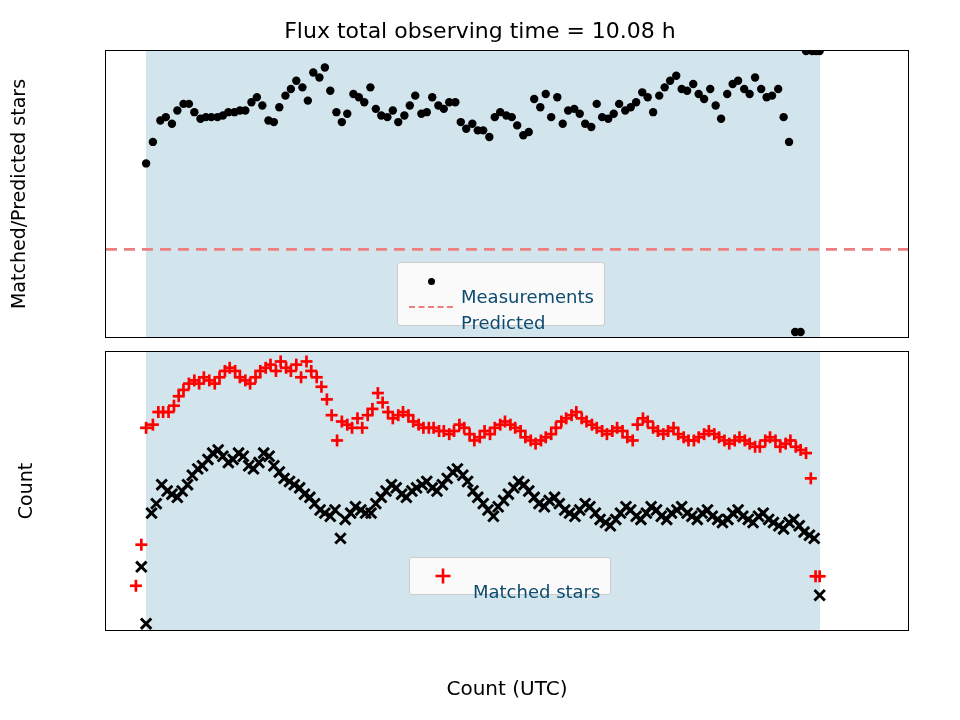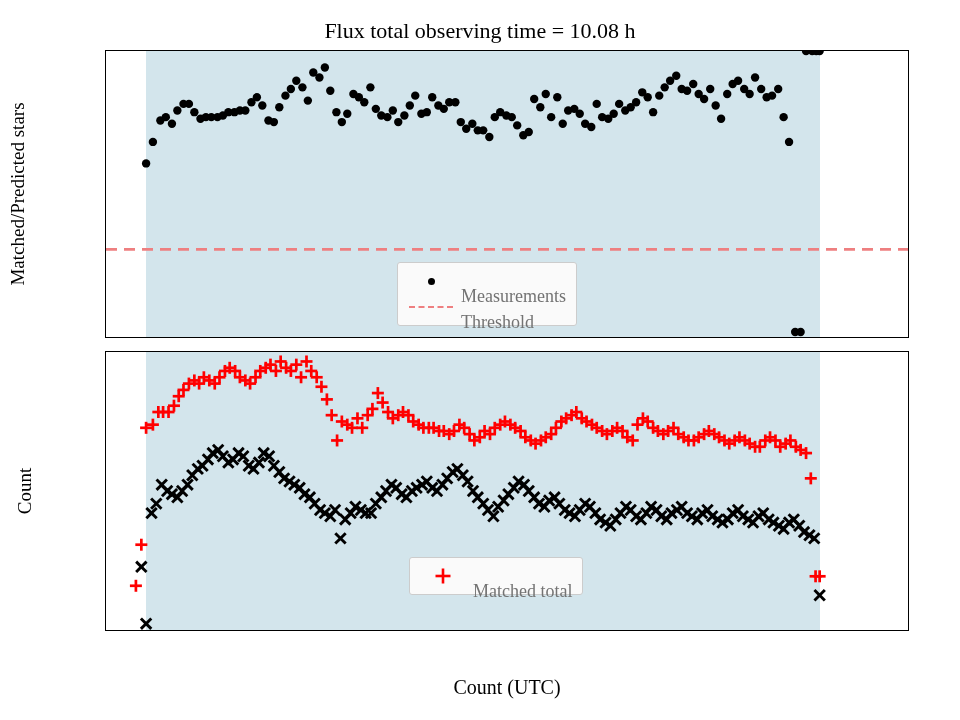--- a/index.html
+++ b/index.html
@@ -2,21 +2,21 @@
 <html><head>
 <meta charset="utf-8">
 <style>
   html,body{margin:0;padding:0;}
   body{
     width:960px;height:720px;
     background:#ffffff;
     font-family:"DejaVu Sans","Liberation Sans",sans-serif;
     overflow:hidden;
   }
-  #figure{position:relative;width:960px;height:720px;font-family:Liberation Serif, serif;}
+  #figure{position:relative;width:960px;height:720px;}
 
   .title{
     position:absolute;left:0;top:18px;width:960px;
     text-align:center;font-size:22px;color:#000;
   }
 
   .panel{position:absolute;border:1.6px solid #000;box-sizing:border-box;background:#fff;overflow:hidden;}
   #panel-top{left:105px;top:50px;width:804px;height:288px;}
   #panel-bottom{left:105px;top:351px;width:804px;height:280px;}
 
@@ -41,21 +41,21 @@
   }
 
   
   .legend{
     position:absolute;background:#fafafa;
     border:1px solid #cccccc;border-radius:3px;
     padding:5px 10px 5px 7px;
   }
   .legend-row{display:flex;align-items:center;height:26px;}
   .legend-key{width:52px;display:flex;align-items:center;justify-content:center;}
-  .legend-txt{font-size:18px;color:#737373;white-space:nowrap;padding-left:4px;margin-top:30px;}
+  .legend-txt{font-size:18px;color:#0c4a6e;white-space:nowrap;padding-left:4px;margin-top:30px;}
 
   .key-dot{width:7px;height:7px;border-radius:50%;background:#000;}
   .key-dash{width:44px;height:0;border-top:2.6px dashed #ee7f80;}
 
   #legend-top{left:397px;top:262px;}
   #legend-bottom{left:409px;top:557px;}
 </style>
 </head>
 <body>
 
@@ -218,21 +218,21 @@
     <div class="legend-row">
       <span class="legend-key">
         <span class="key-dot"></span>
       </span>
       <span class="legend-txt">Measurements</span>
     </div>
     <div class="legend-row">
       <span class="legend-key">
         <span class="key-dash"></span>
       </span>
-      <span class="legend-txt">Threshold</span>
+      <span class="legend-txt">Predicted</span>
     </div>
   </div>
 
   <div class="panel" id="panel-bottom">
     <div class="shade" id="shade-bottom" style="left: 5%; width: 83.9831%; background: rgb(211, 229, 236);"></div>
     <svg class="svg-layer" id="svg-bottom">
         <g>
           <line x1="29.905084745762686" x2="29.905084745762686" y1="227.77272727272728" y2="239.77272727272728" stroke="#ff0000" stroke-width="2.7"></line>
           <line x1="23.905084745762686" x2="35.905084745762686" y1="233.77272727272728" y2="233.77272727272728" stroke="#ff0000" stroke-width="2.7"></line>
           <line x1="35.34237288135591" x2="35.34237288135591" y1="186.70454545454544" y2="198.70454545454544" stroke="#ff0000" stroke-width="2.7"></line>
@@ -802,17 +802,17 @@
   <div class="axis-name" id="xlabel-main">Count (UTC)</div>
 
   <div class="legend" id="legend-bottom">
     <div class="legend-row">
       <span class="legend-key">
         <svg width="22" height="22" viewBox="0 0 22 22">
           <line x1="11" y1="3.5" x2="11" y2="18.5" stroke="#ff0000" stroke-width="2.6"></line>
           <line x1="3.5" y1="11" x2="18.5" y2="11" stroke="#ff0000" stroke-width="2.6"></line>
         </svg>
       </span>
-      <span class="legend-txt">Matched total</span>
+      <span class="legend-txt">Matched stars</span>
     </div>
   </div>
 
 </div>
 
 </body></html>

